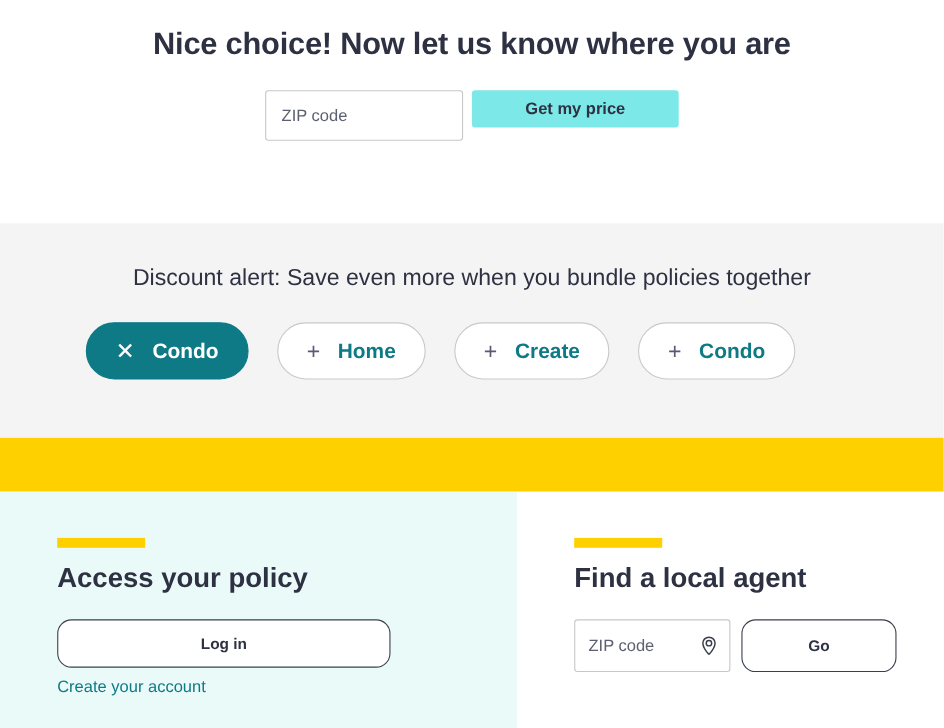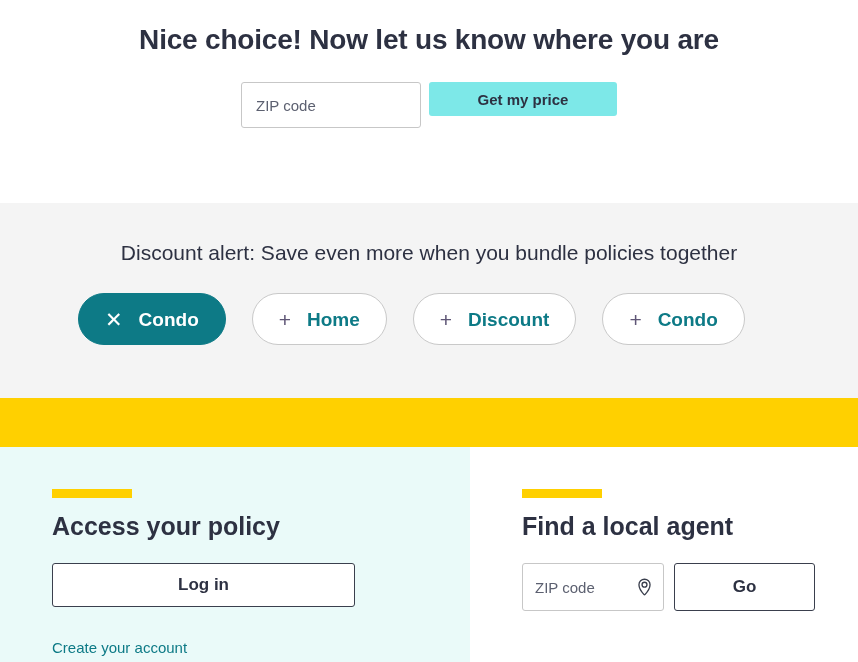--- a/index.html
+++ b/index.html
@@ -154,33 +154,33 @@
   .panel-controls {
     margin-top: 22px;
     display: flex;
     align-items: flex-start;
     gap: 10px;
   }
   .btn-outline {
     box-sizing: border-box;
     height: 44px;
     border: 1px solid #3a3f4d;
-    border-radius: 3px;
-    background: #ffffff;
-    color: #2d3142;
-    font-family: "Liberation Sans", sans-serif;
-    font-size: 17px;
+    border-radius: 13px;
+    background: #ffffff;
+    color: #2d3142;
+    font-family: "Liberation Sans", sans-serif;
+    font-size: 14px;
     font-weight: bold;
     cursor: pointer;
   }
   .btn-login { width: 303px; }
   .btn-go { width: 141px; height: 48px; }
   .link {
     display: inline-block;
-    margin-top: 32px;
+    margin-top: 9px;
     font-size: 15px;
     color: #0d7a86;
     text-decoration: none;
     cursor: pointer;
   }
   .input-with-icon {
     position: relative;
     width: 142px;
     height: 48px;
   }
@@ -228,21 +228,21 @@
       <span class="label">Condo</span>
     </div>
 
     <div class="chip">
       <span class="glyph">+</span>
       <span class="label">Home</span>
     </div>
 
     <div class="chip">
       <span class="glyph">+</span>
-      <span class="label">Discount</span>
+      <span class="label">Create</span>
     </div>
 
     <div class="chip">
       <span class="glyph">+</span>
       <span class="label">Condo</span>
     </div>
 
   </div>
 </section>
 

